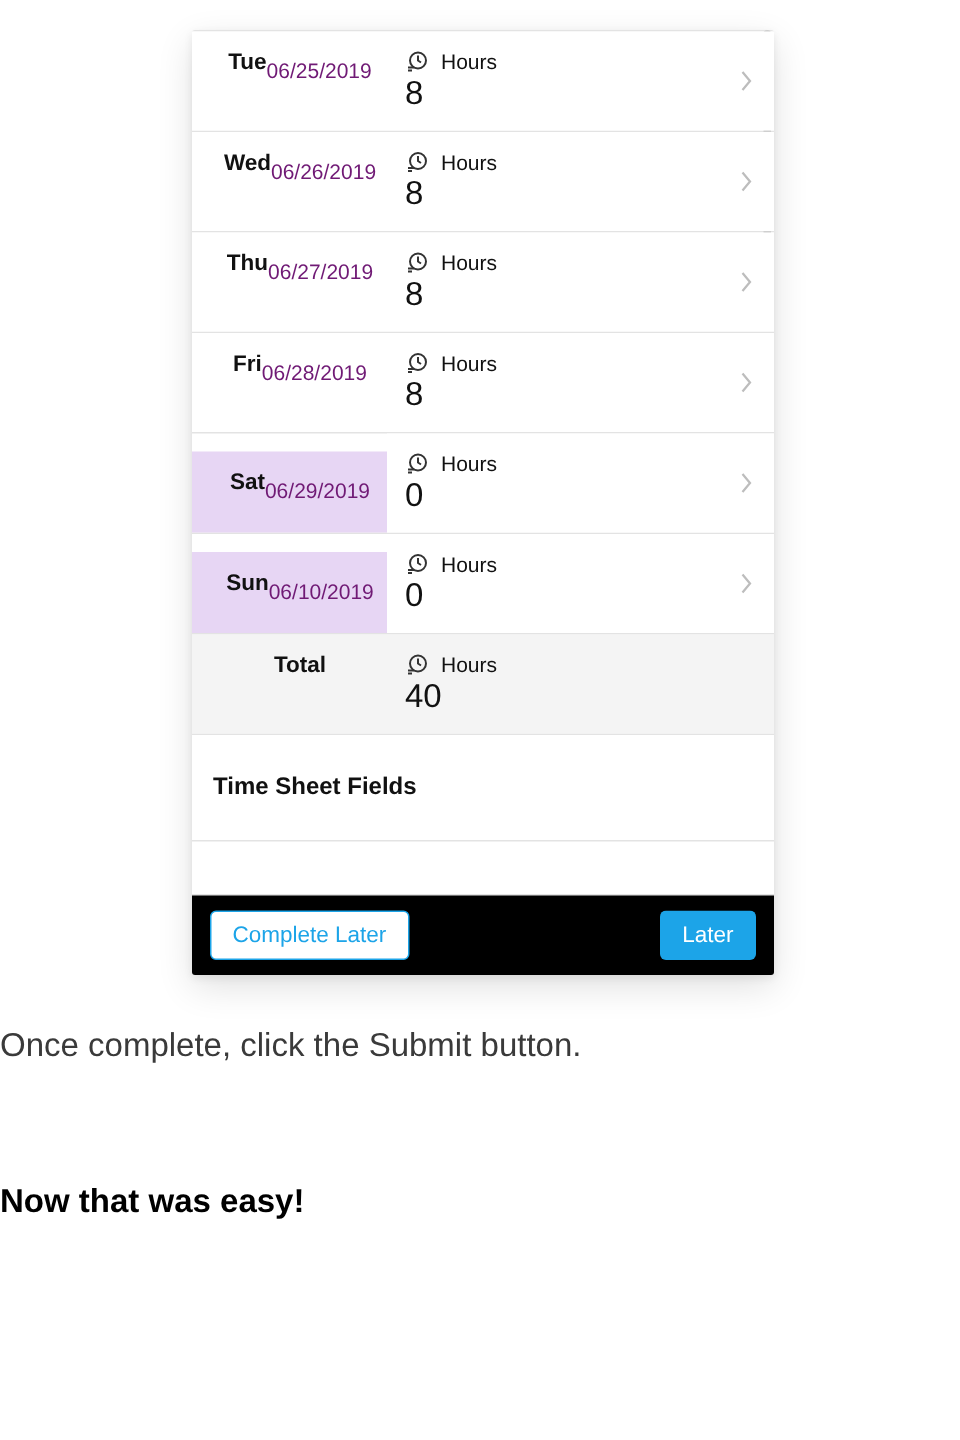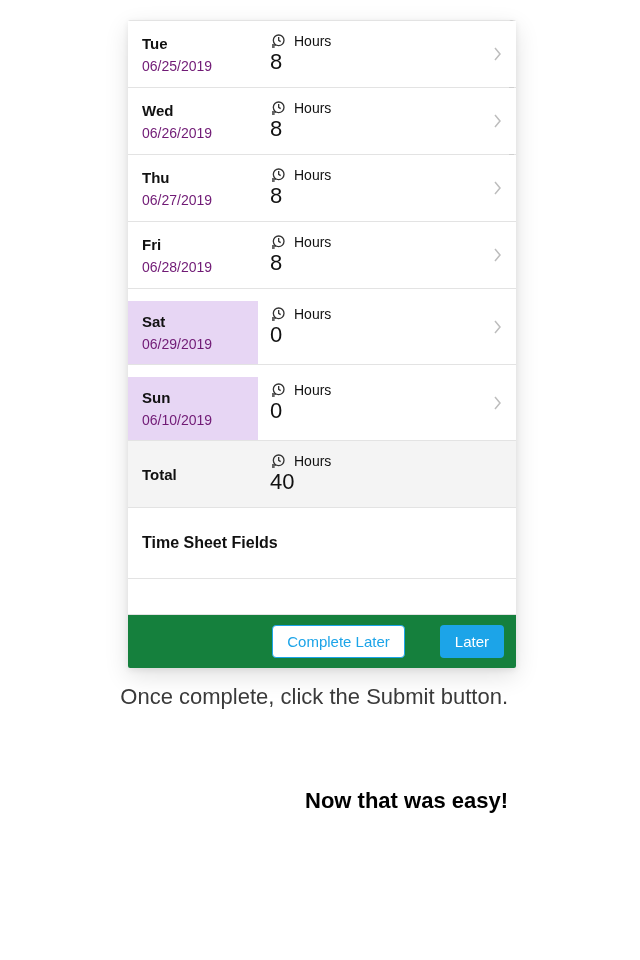--- a/index.html
+++ b/index.html
@@ -32,21 +32,21 @@
   .row {
     display: flex;
     border-top: 1px solid #e3e3e3;
     min-height: 67px;
   }
   .row:first-child { border-top: none; }
   .date-cell {
     width: 130px;
     padding: 12px 0 12px 14px;
     display: flex;
-    flex-direction: column;
+    flex-direction: row;
     justify-content: center;
     background: #fff;
   }
   .date-cell.weekend { background: #e7d6f4; margin-top: 12px; }
   .date-cell.total-cell { background: #f4f4f4; }
   .day-name { font-weight: 700; font-size: 15px; color: #111; }
   .day-date { font-size: 14px; color: #701a75; margin-top: 6px; }
   .hours-cell {
     flex: 1;
     padding: 10px 0 10px 12px;
@@ -85,24 +85,24 @@
     color: #111;
     background: #fff;
   }
   .empty-row {
     height: 36px;
     border-top: 1px solid #e3e3e3;
     background: #fff;
   }
   .footer {
     border-top: 1px solid #e3e3e3;
-    background: #15803d;
+    background: #000000;
     padding: 10px 12px;
     display: flex;
-    justify-content: flex-end;
+    justify-content: space-between;
     gap: 35px;
     align-items: center;
   }
   .btn {
     font-size: 15px;
     padding: 7px 14px;
     border-radius: 4px;
     cursor: pointer;
     border: 1.5px solid transparent;
   }
@@ -112,21 +112,21 @@
     border-color: #1ca4e8;
   }
   .btn-primary {
     background: #1ca4e8;
     color: #fff;
   }
   .caption {
     position: absolute;
     left: 0;
     width: 508px;
-    text-align: right;
+    text-align: left;
   }
   .caption-1 {
     top: 680px;
     font-size: 22px;
     color: #3a3a3a;
     font-weight: 400;
     line-height: 1.55;
   }
   .caption-2 {
     top: 788px;

